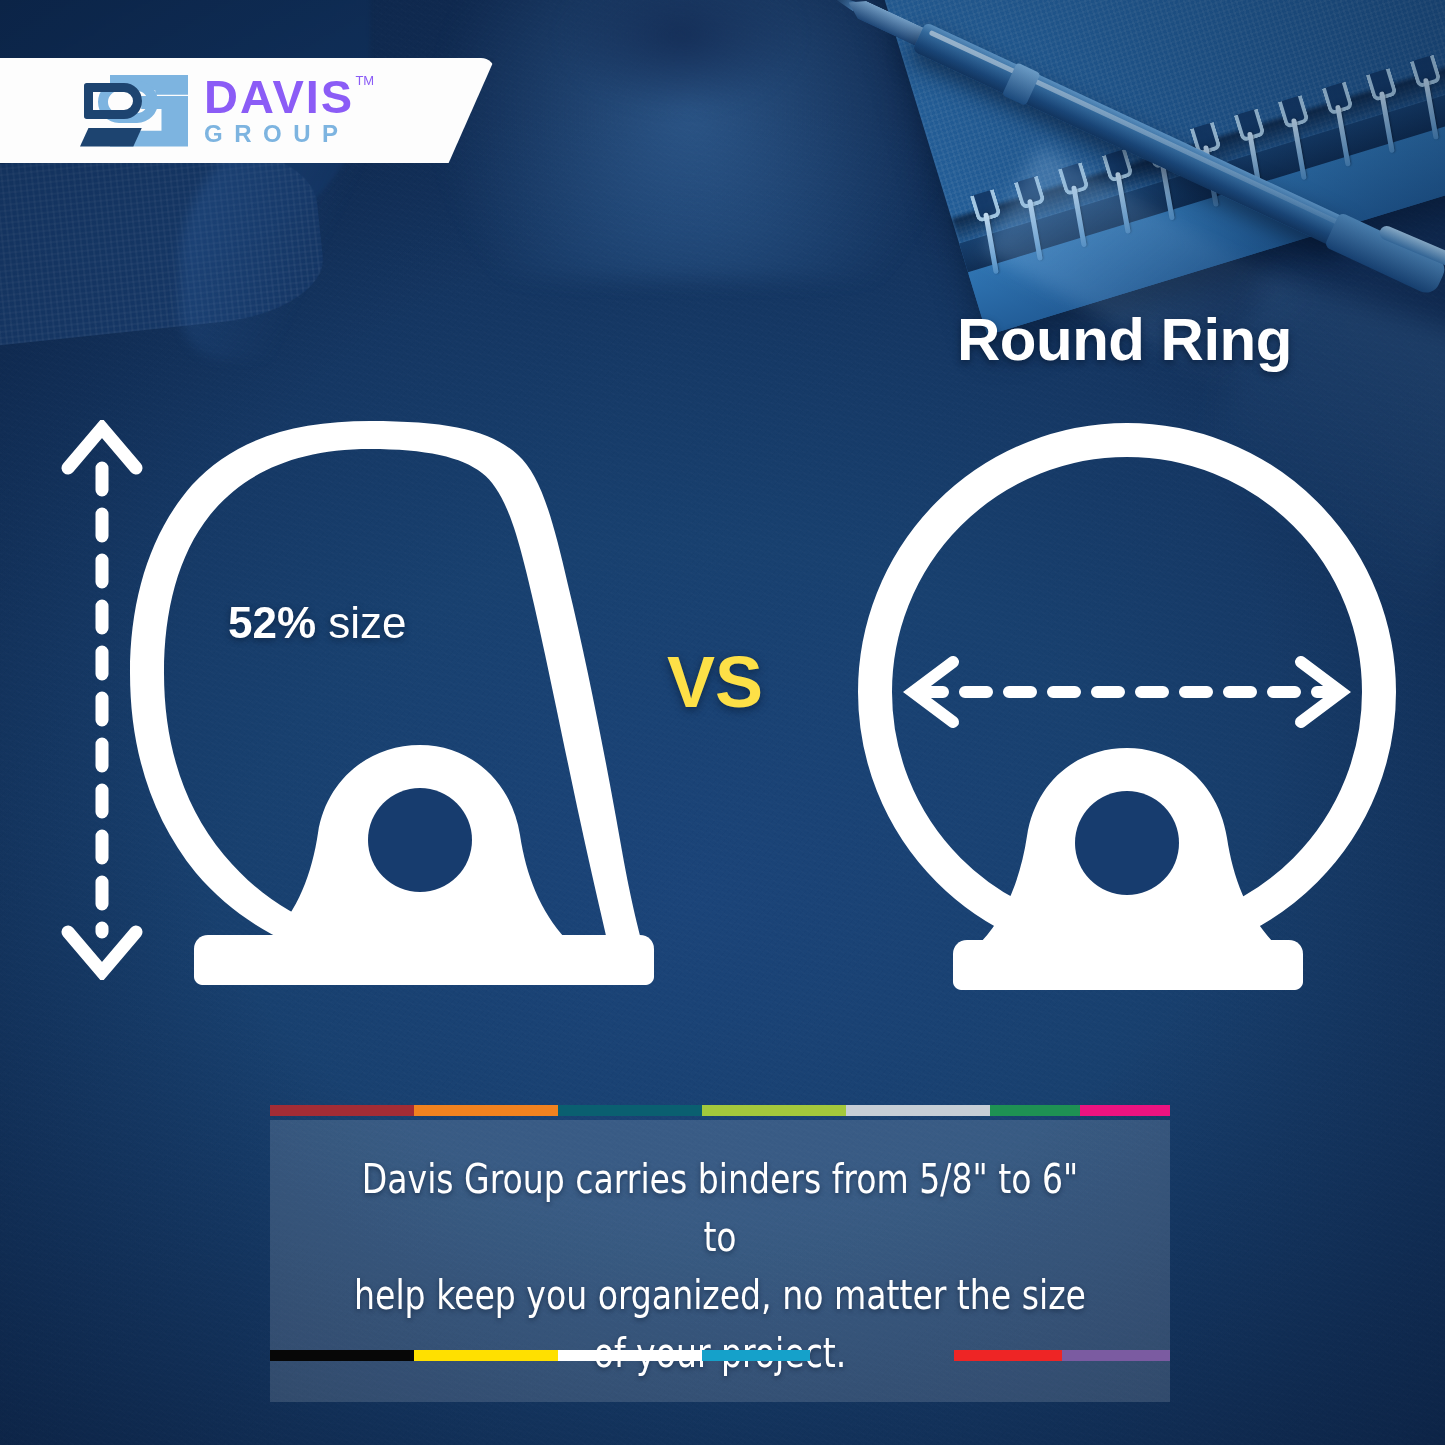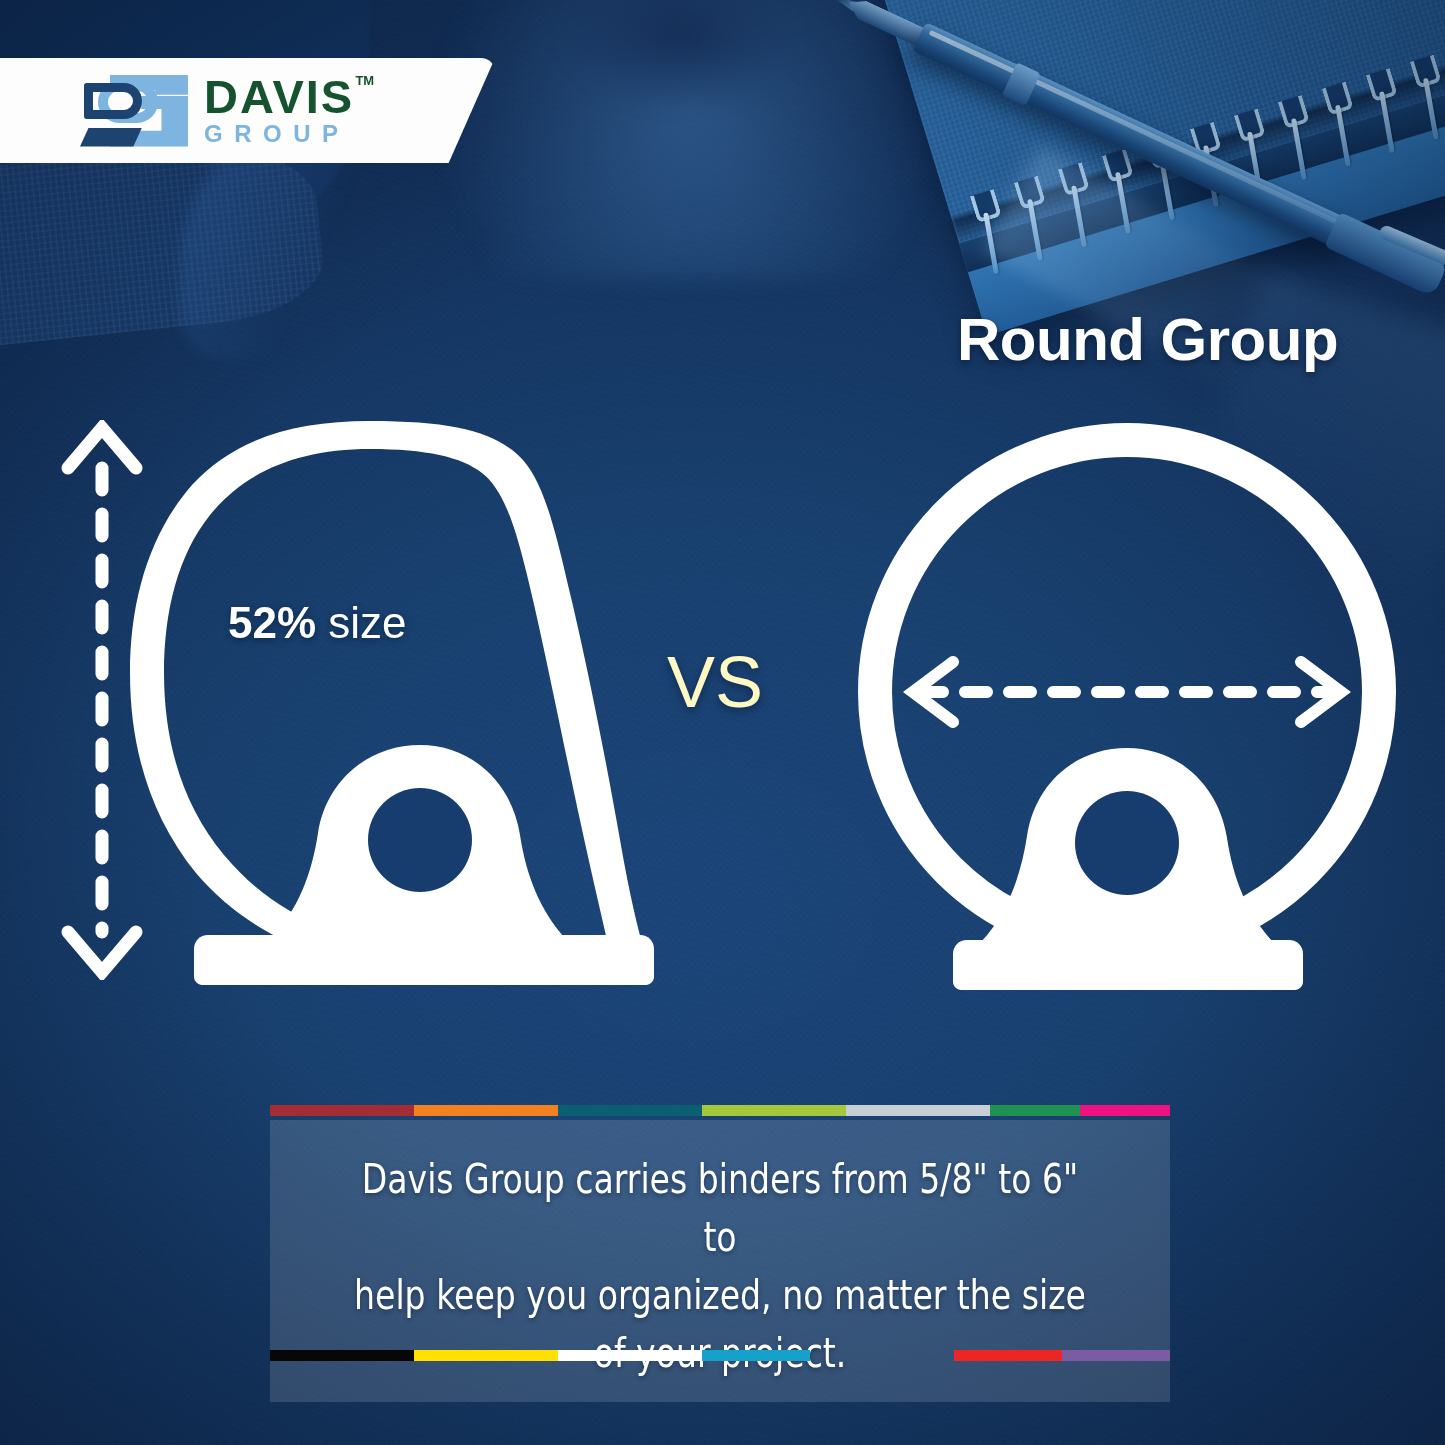--- a/index.html
+++ b/index.html
@@ -236,25 +236,25 @@
     position: absolute; left: 22px; top: 6px;
     width: 60px; height: 42px;
     border: 10px solid #7db4e0;
     border-radius: 22px;
     box-sizing: border-box;
   }
   .logo-words { display: flex; flex-direction: column; gap: 3px; }
   .logo-davis {
     position: relative;
     font-size: 47px; font-weight: bold; letter-spacing: 2px;
-    color: #14532d; line-height: .95;
+    color: #8b5cf6; line-height: .95;
   }
   .logo-tm {
     position: absolute; right: -20px; top: 0;
-    font-size: 13px; font-weight: bold; letter-spacing: 0;
+    font-size: 13px; font-weight: normal; letter-spacing: 0;
   }
   .logo-group {
     font-size: 24px; font-weight: bold; letter-spacing: 11.5px;
     color: #7db4e0; line-height: 1;
   }
 
   
   .heading {
     position: absolute;
     color: #ffffff;
@@ -263,21 +263,21 @@
     letter-spacing: -.5px;
     text-shadow: 0 3px 7px rgba(4,18,40,.55);
     white-space: nowrap;
   }
   .heading.left  { left: 183px; top: 305px; }
   .heading.right { left: 957px; top: 305px; }
 
   
   .vs {
     position: absolute; left: 667px; top: 641px;
-    font-size: 72px; font-weight: normal; color: #fef9c3;
+    font-size: 72px; font-weight: bold; color: #fde047;
     text-shadow: 0 3px 8px rgba(4,18,40,.5);
   }
 
   
   .dia { position: absolute; }
   .dia.angle { left: 120px; top: 415px; width: 560px; height: 570px; }
   .dia.round { left: 855px; top: 400px; width: 545px; height: 590px; }
   .arrow-v   { position: absolute; left: 55px; top: 420px; width: 95px; height: 560px; }
 
   
@@ -394,21 +394,21 @@
       <div class="logo-words">
         <div class="logo-davis">
           <span>DAVIS</span>
           <span class="logo-tm">TM</span>
         </div>
         <div class="logo-group">GROUP</div>
       </div>
     </div>
   </div>
 
-  <div class="heading right">Round Group</div>
+  <div class="heading right">Round Ring</div>
 
   <svg class="arrow-v" viewBox="0 0 95 560">
     <g stroke="#ffffff" stroke-width="13" fill="none" stroke-linecap="round">
       <path d="M47 48 L47 512" stroke-dasharray="22 24"></path>
       <path d="M13 48 L47 8 L81 48"></path>
       <path d="M13 512 L47 552 L81 512"></path>
     </g>
   </svg>
 
   <svg class="dia angle" viewBox="0 0 560 570">

